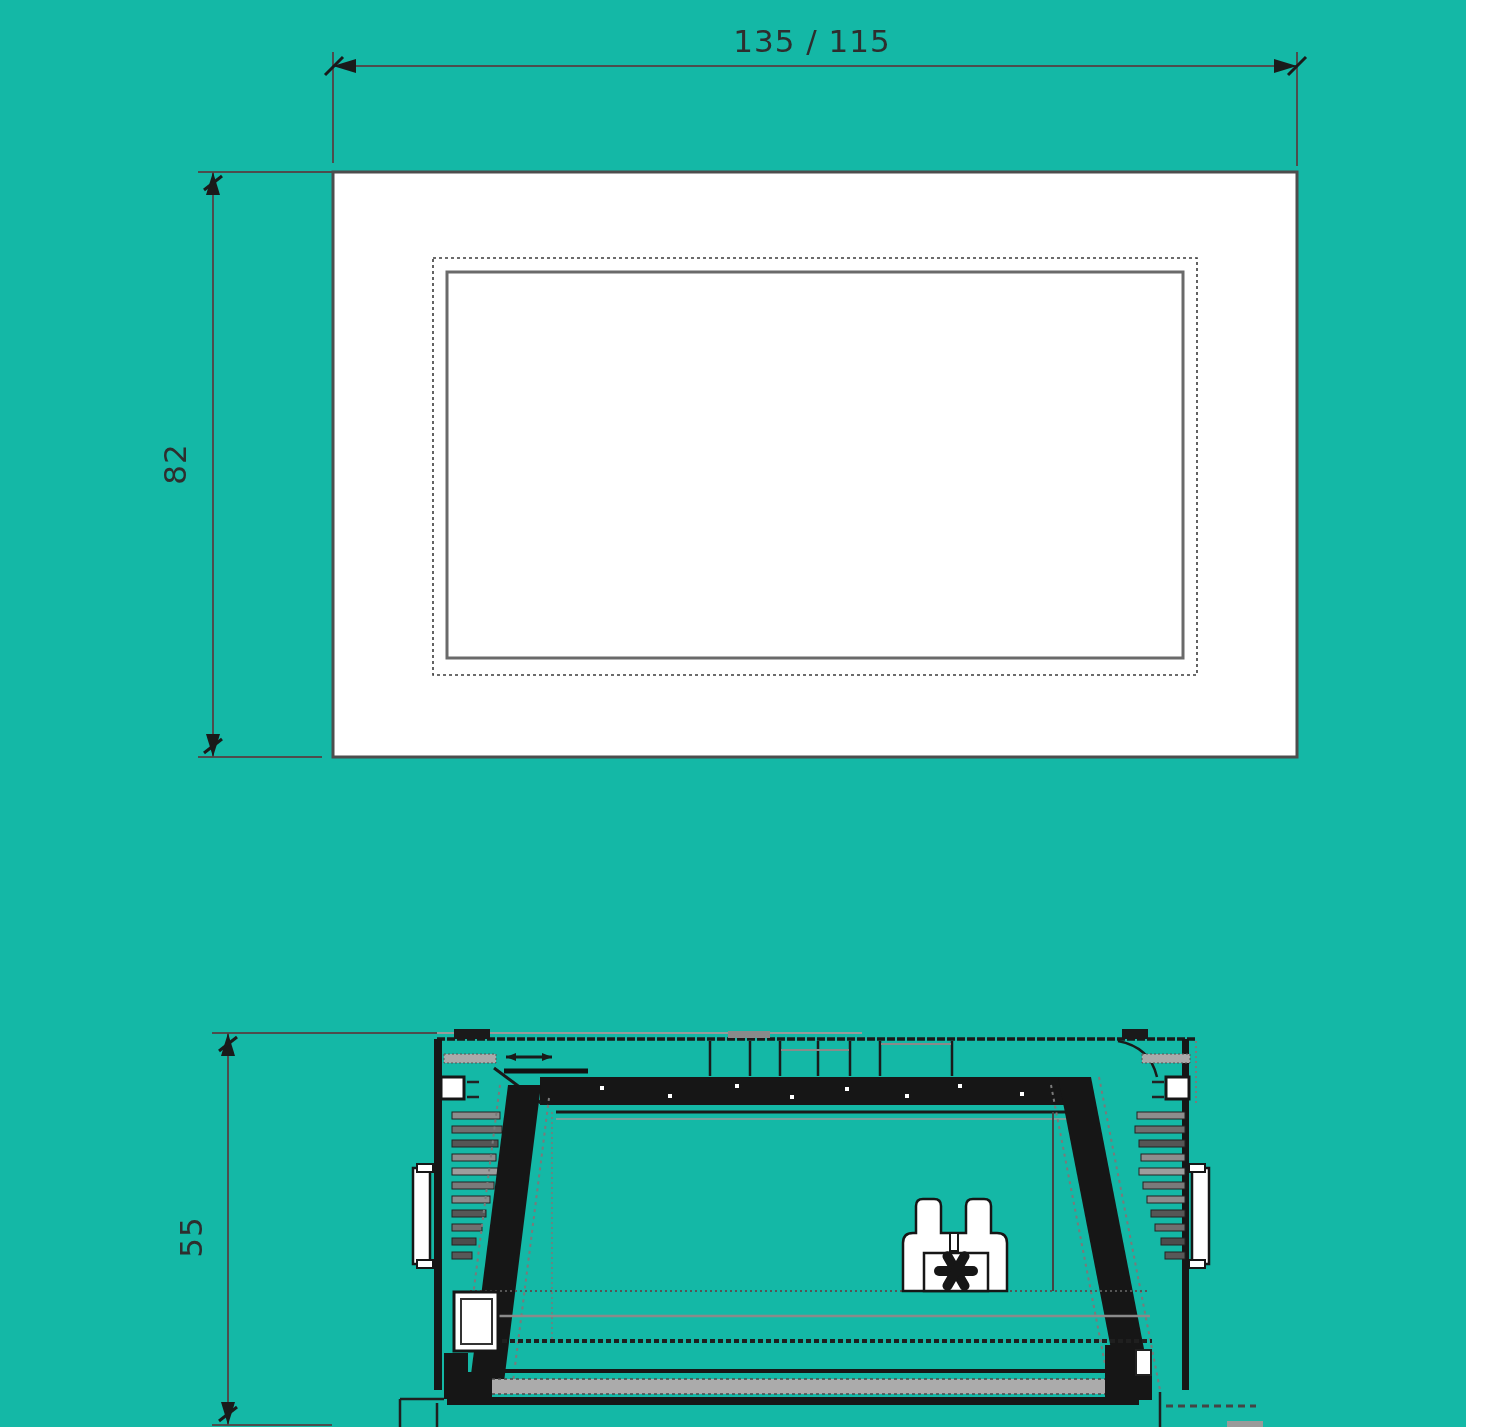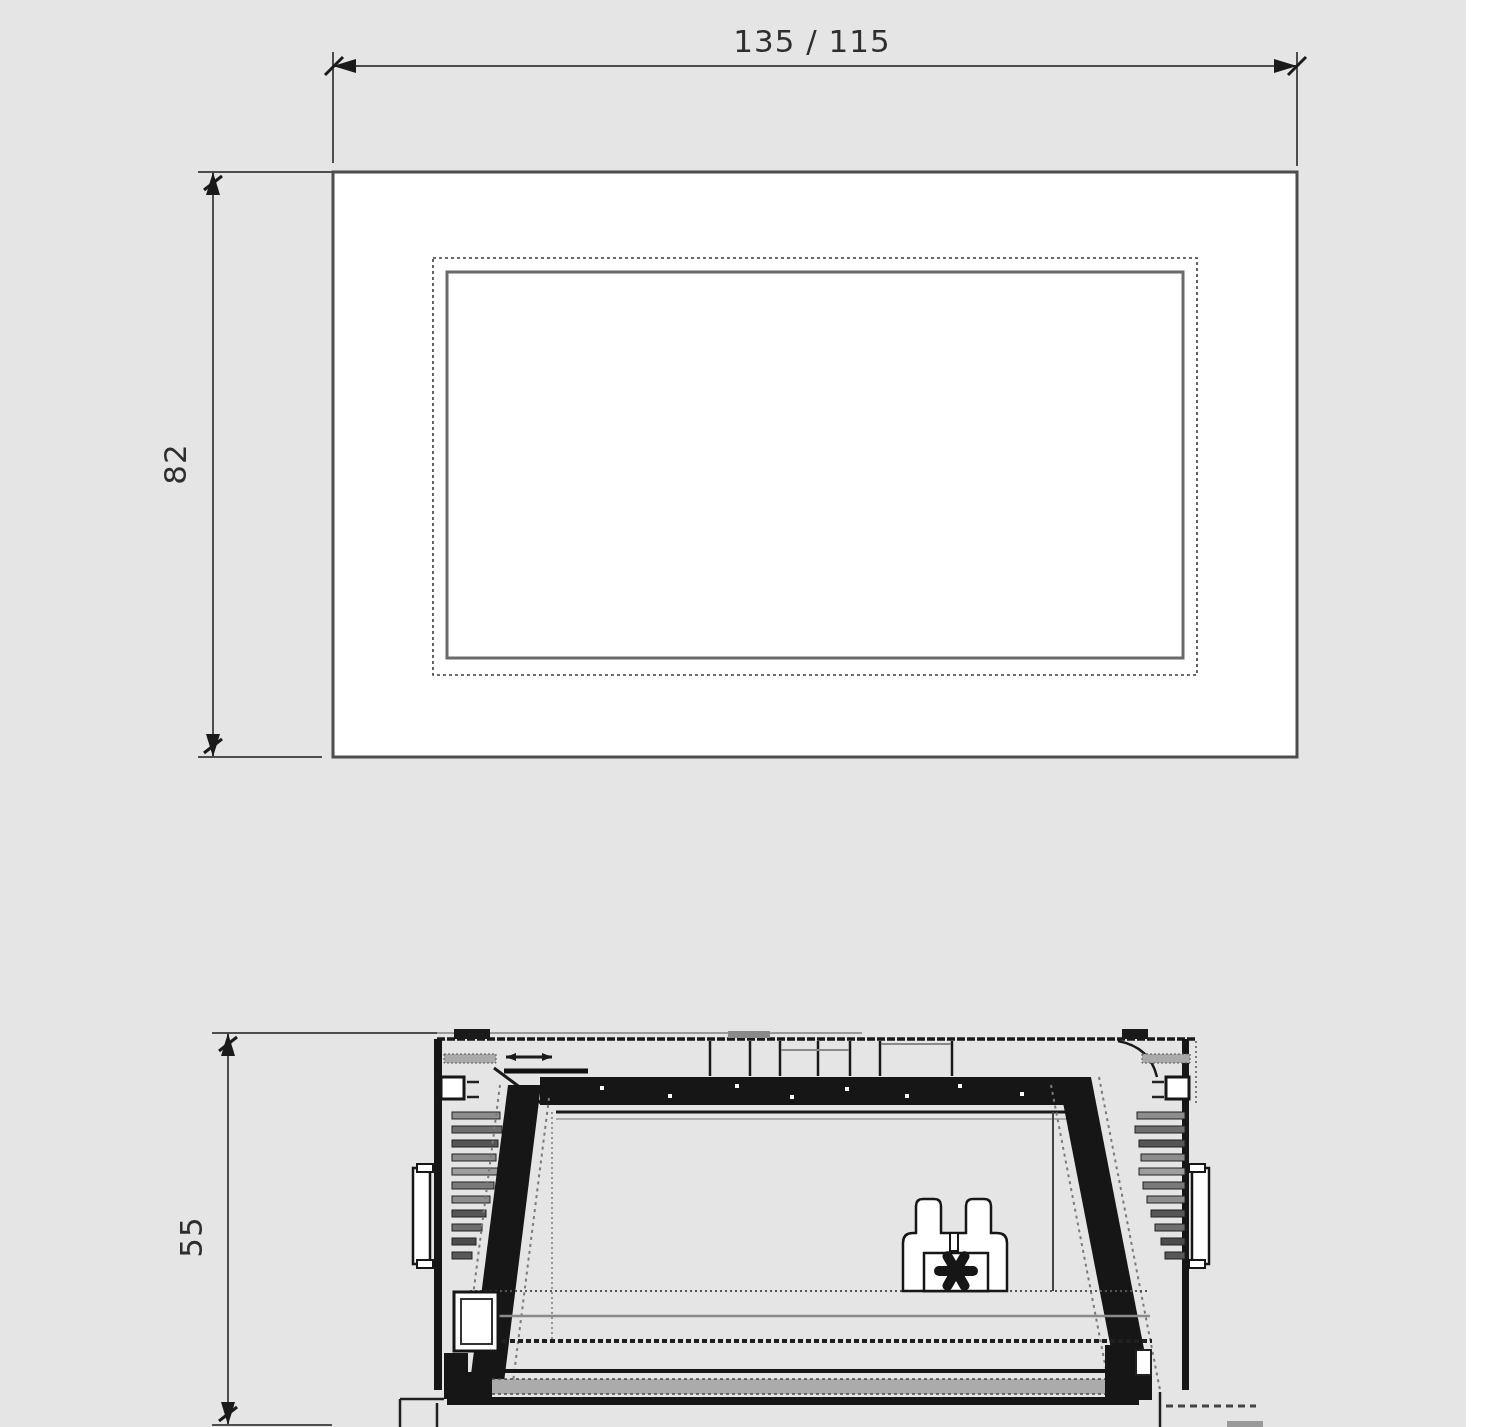--- a/index.html
+++ b/index.html
@@ -1,16 +1,16 @@
 <!DOCTYPE html>
 <html><head>
 <meta charset="utf-8">
 <style>
   html,body{margin:0;padding:0;background:#ffffff;}
-  .stage{width:1466px;height:1427px;position:relative;background:#e5e5e5;overflow:hidden;}
+  .stage{width:1466px;height:1427px;position:relative;background:#14b8a6;overflow:hidden;}
   svg{display:block;}
   text{font-family:"DejaVu Sans","Liberation Sans",sans-serif;fill:#2e2e2e;}
   .dimtext{font-size:31px;letter-spacing:1px;}
 </style>
 </head>
 <body>
 
 <div class="stage">
 <svg width="1500" height="1427" viewBox="0 0 1500 1427">
 

